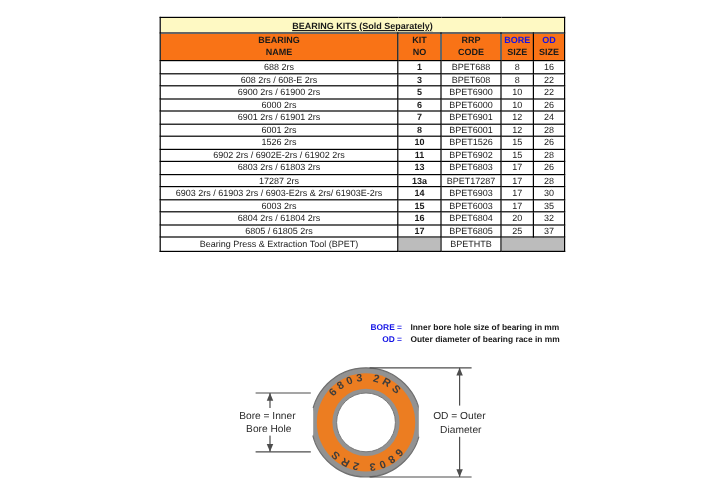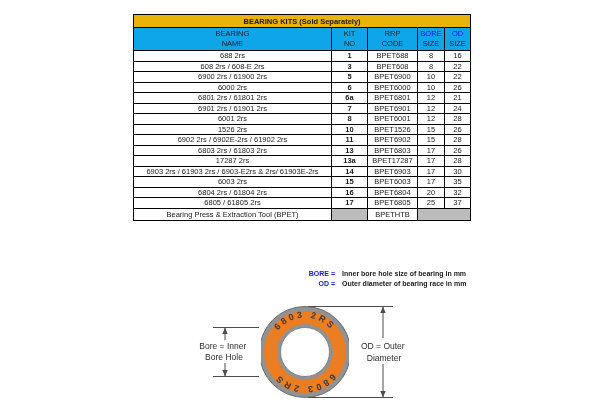--- a/index.html
+++ b/index.html
@@ -4,22 +4,22 @@
 <style>
   html,body{margin:0;padding:0;}
   body{font-family:"Liberation Sans",sans-serif;background:#ffffff;}
   .canvas{position:relative;width:600px;height:408px;background:#ffffff;overflow:hidden;}
 
   
   .table-block{position:absolute;left:133px;top:14px;width:337px;}
   table.kits{border-collapse:collapse;table-layout:fixed;width:337px;}
   table.kits td{border:1px solid #000;padding:0;text-align:center;vertical-align:middle;
                 font-size:7.5px;color:#1a1a1a;overflow:hidden;white-space:nowrap;}
-  td.title-cell{background:#eab308;height:12px;font-size:8.5px;font-weight:bold;color:#000;}
-  tr.head-row td{background:#0ea5e9;height:22px;font-weight:normal;font-size:7.5px;line-height:10px;margin-top:12px;}
+  td.title-cell{background:#fef9c3;height:12px;font-size:8.5px;font-weight:bold;color:#000;text-decoration:underline;}
+  tr.head-row td{background:#f97316;height:22px;font-weight:bold;font-size:7.5px;line-height:10px;margin-top:12px;}
   .hdr-blue{color:#1414e6;}
   tr.data-row td{height:9.5px;line-height:9.5px;background:#ffffff;}
   tr.data-row td.col-kit{font-weight:bold;}
   tr.tool-row td{height:11px;line-height:11px;}
   td.gray-cell{background:#bcbcbc;}
 
   
   .footnotes{position:absolute;left:228px;top:268px;font-size:7px;font-weight:bold;color:#1a1a1a;}
   .fn-line{display:flex;align-items:center;height:10.5px;}
   .fn-label{display:inline-block;width:107px;text-align:right;color:#1414e6;margin-right:7px;}
@@ -92,27 +92,20 @@
             <td class="col-code">BPET6900</td>
             <td class="col-bore">10</td>
             <td class="col-od">22</td>
           </tr>
           <tr class="data-row">
             <td class="col-name">6000 2rs</td>
             <td class="col-kit">6</td>
             <td class="col-code">BPET6000</td>
             <td class="col-bore">10</td>
             <td class="col-od">26</td>
-          </tr>
-          <tr class="data-row">
-            <td class="col-name">6801 2rs / 61801 2rs</td>
-            <td class="col-kit">6a</td>
-            <td class="col-code">BPET6801</td>
-            <td class="col-bore">12</td>
-            <td class="col-od">21</td>
           </tr>
           <tr class="data-row">
             <td class="col-name">6901 2rs / 61901 2rs</td>
             <td class="col-kit">7</td>
             <td class="col-code">BPET6901</td>
             <td class="col-bore">12</td>
             <td class="col-od">24</td>
           </tr>
           <tr class="data-row">
             <td class="col-name">6001 2rs</td>

